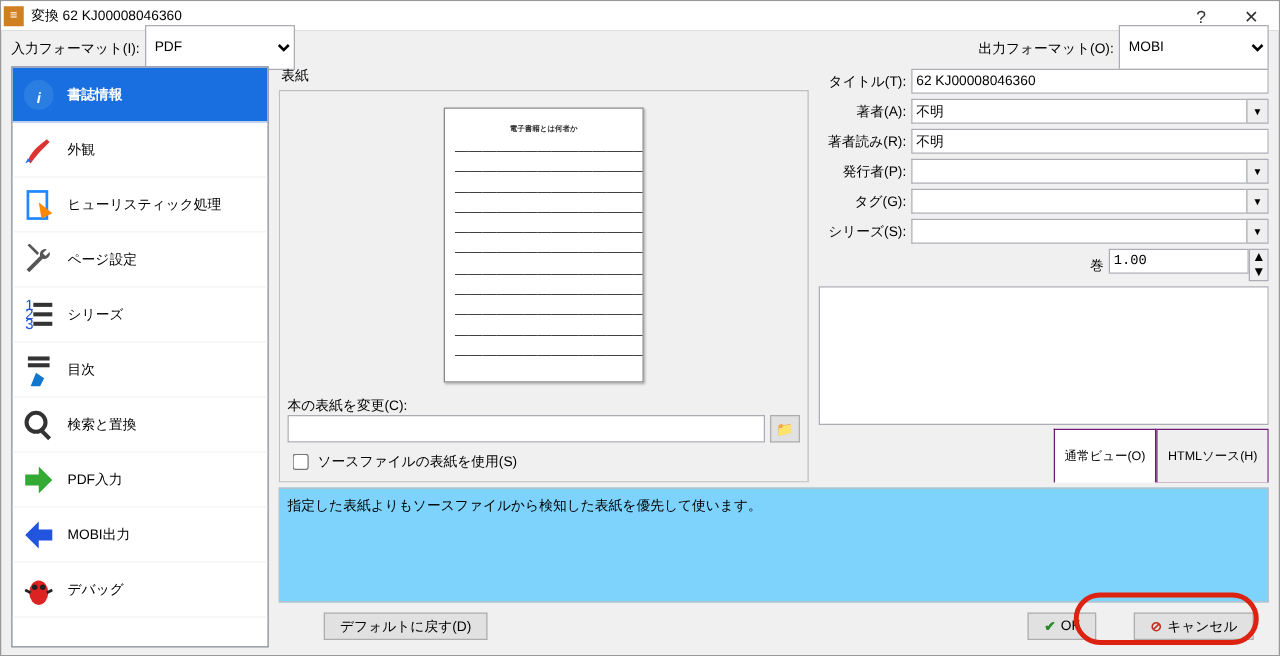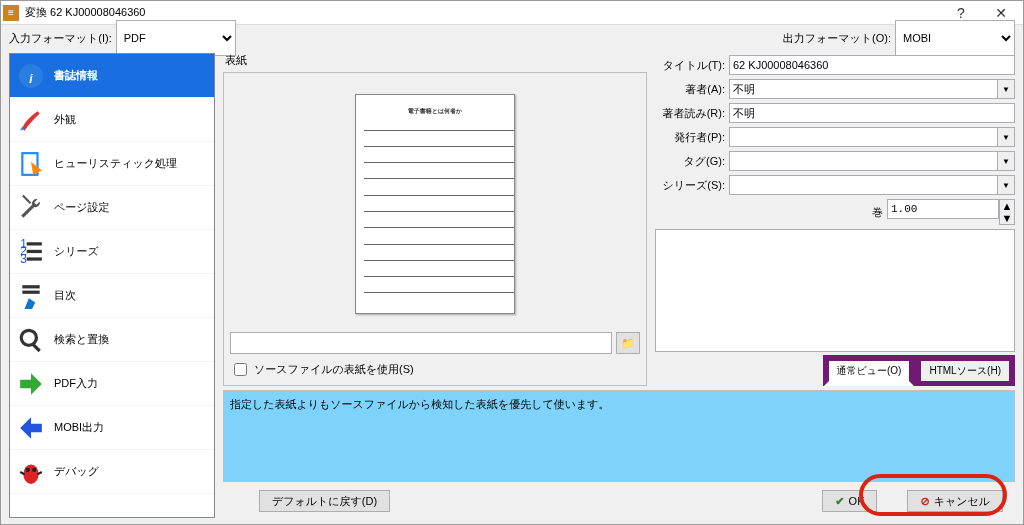--- a/index.html
+++ b/index.html
@@ -33,21 +33,21 @@
   .page .col2 div{flex:1;}
   .page p{margin:2px 0;line-height:1.3;}
   .row { display:flex; align-items:center; gap:4px; margin:2px 0; }
   .row .lab { width: 70px; text-align:right; }
   .row input, .row select { flex:1; }
   .combo { display:flex; }
   .combo input{flex:1;border-right:none;}
   .combo .dd{width:18px;border:1px solid #abadb3;background:#efefef;display:flex;align-items:center;justify-content:center;font-size:8px;}
   .comment-box { flex:1; border:1px solid #abadb3; background:#fff; margin-top:2px; }
   .tab-strip { display:flex; justify-content:flex-end; gap:0; margin-top:2px; }
-  .tab { border:6px solid #701a75; padding:3px 8px; background:#efefef; font-size:10px; position:relative; top:1px; }
+  .tab { border:1px solid #701a75; padding:14px 8px; background:#efefef; font-size:10px; position:relative; top:1px; }
   .tab.active { background:#fff; border-bottom-color:#fff; }
   .hint-box { height: 92px; border:1px solid #bfbfbf; background:#7dd3fc; padding:6px; }
   .bottombar { height: 34px; display:flex; align-items:center; padding: 4px 12px 8px 12px; gap:6px; }
   .btn { height:22px; border:1px solid #adadad; background:#e1e1e1; padding:0 12px; display:inline-flex;align-items:center; gap:4px;margin-left:24px; }
   .btn .ok-check{color:#2a8a2a;font-weight:bold;}
   .btn .x{color:#c03020;font-weight:bold;}
   .hi-circle { position:absolute; right:8px; bottom:4px; width:148px; height:42px; border:4px solid #d21; border-radius:24px; pointer-events:none; }
   .small-input{width:120px;}
   .file-row{display:flex;gap:4px;align-items:center;}
   .file-row input{flex:1;height:22px;}
@@ -204,20 +204,21 @@
                       <p>――――――――――――――</p>
                       <p>――――――――――――――</p>
                       <p>――――――――――――――</p>
                       <p>――――――――――――――</p>
                     </div>
 
                 </div>
               </div>
             </div>
             <div style="margin-top:4px;">
+              <div class="label">本の表紙を変更(C):</div>
               <div class="file-row">
                 <input type="text" value="" style="">
                 <div class="file-btn">
                   <span>📁</span>
                 </div>
               </div>
               <label class="chk">
                 <input type="checkbox" style="">
                 <span>ソースファイルの表紙を使用(S)</span>
               </label>

